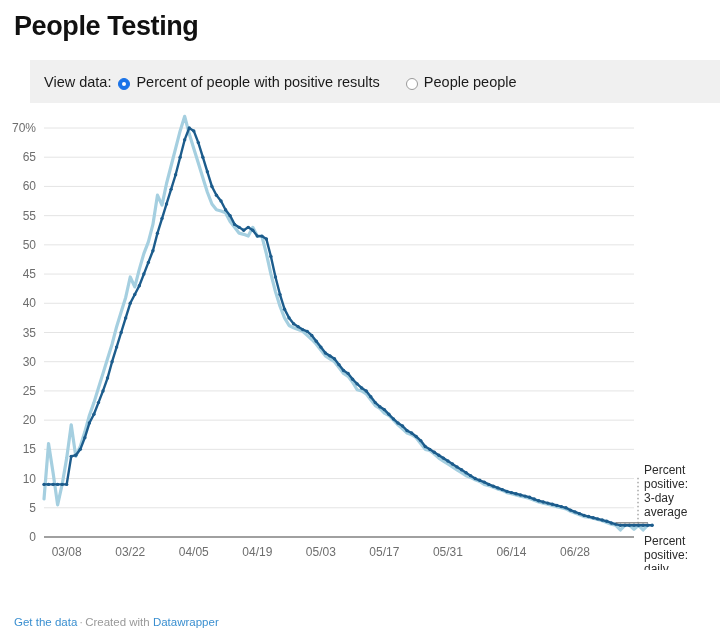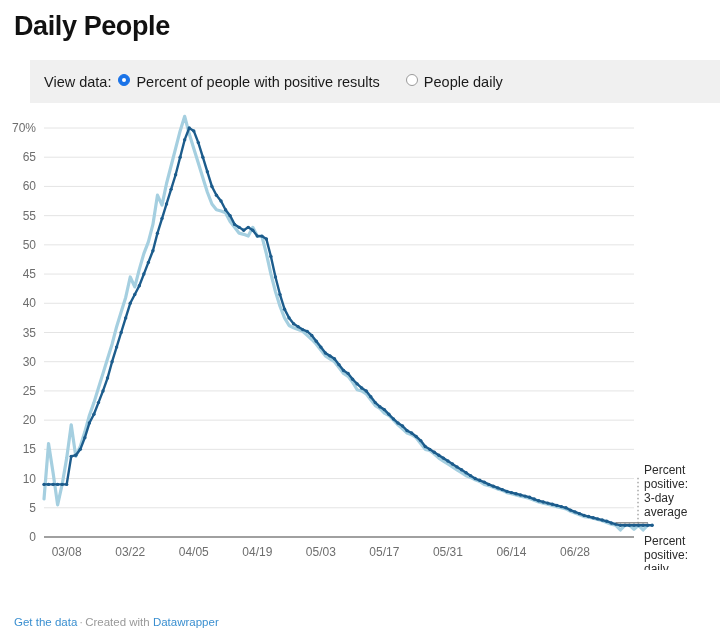--- a/index.html
+++ b/index.html
@@ -39,21 +39,21 @@
     box-sizing: border-box;
     padding-left: 14px;
   }
   .control-label {
     font-size: 14.5px;
     color: #1a1a1a;
     margin-right: 7px;
   }
   .radio-option {
     display: flex;
-    align-items: flex-start;
+    align-items: flex-end;
     margin-right: 26px;
     cursor: pointer;
   }
   .radio-dot {
     width: 12px;
     height: 12px;
     border-radius: 50%;
     border: 1px solid #9a9a9a;
     background: #ffffff;
     box-sizing: border-box;
@@ -99,33 +99,33 @@
   }
   .footer a {
     color: #3a8fd0;
     text-decoration: none;
   }
   .footer .sep { color: #a8a8a8; padding: 0 2px; }
 </style>
 </head>
 <body>
 
-<div class="page-title">Daily People</div>
+<div class="page-title">People Testing</div>
 
 <div class="control-bar">
   <span class="control-label">View data:</span>
 
   <label class="radio-option">
     <span class="radio-dot checked"></span>
     <span class="radio-text">Percent of people with positive results</span>
   </label>
 
   <label class="radio-option">
     <span class="radio-dot"></span>
-    <span class="radio-text">People daily</span>
+    <span class="radio-text">People people</span>
   </label>
 </div>
 
 <div class="chart-area">
   <svg class="chart-svg" id="chart-svg" width="720" height="460" viewBox="0 0 720 460">
     <g id="grid-group">
         <line x1="44" x2="634" y1="427" y2="427" stroke="#808080" stroke-width="1.6"></line>
         <line x1="44" x2="634" y1="397.7857142857143" y2="397.7857142857143" stroke="#e4e4e4" stroke-width="1"></line>
         <line x1="44" x2="634" y1="368.57142857142856" y2="368.57142857142856" stroke="#e4e4e4" stroke-width="1"></line>
         <line x1="44" x2="634" y1="339.3571428571429" y2="339.3571428571429" stroke="#e4e4e4" stroke-width="1"></line>

